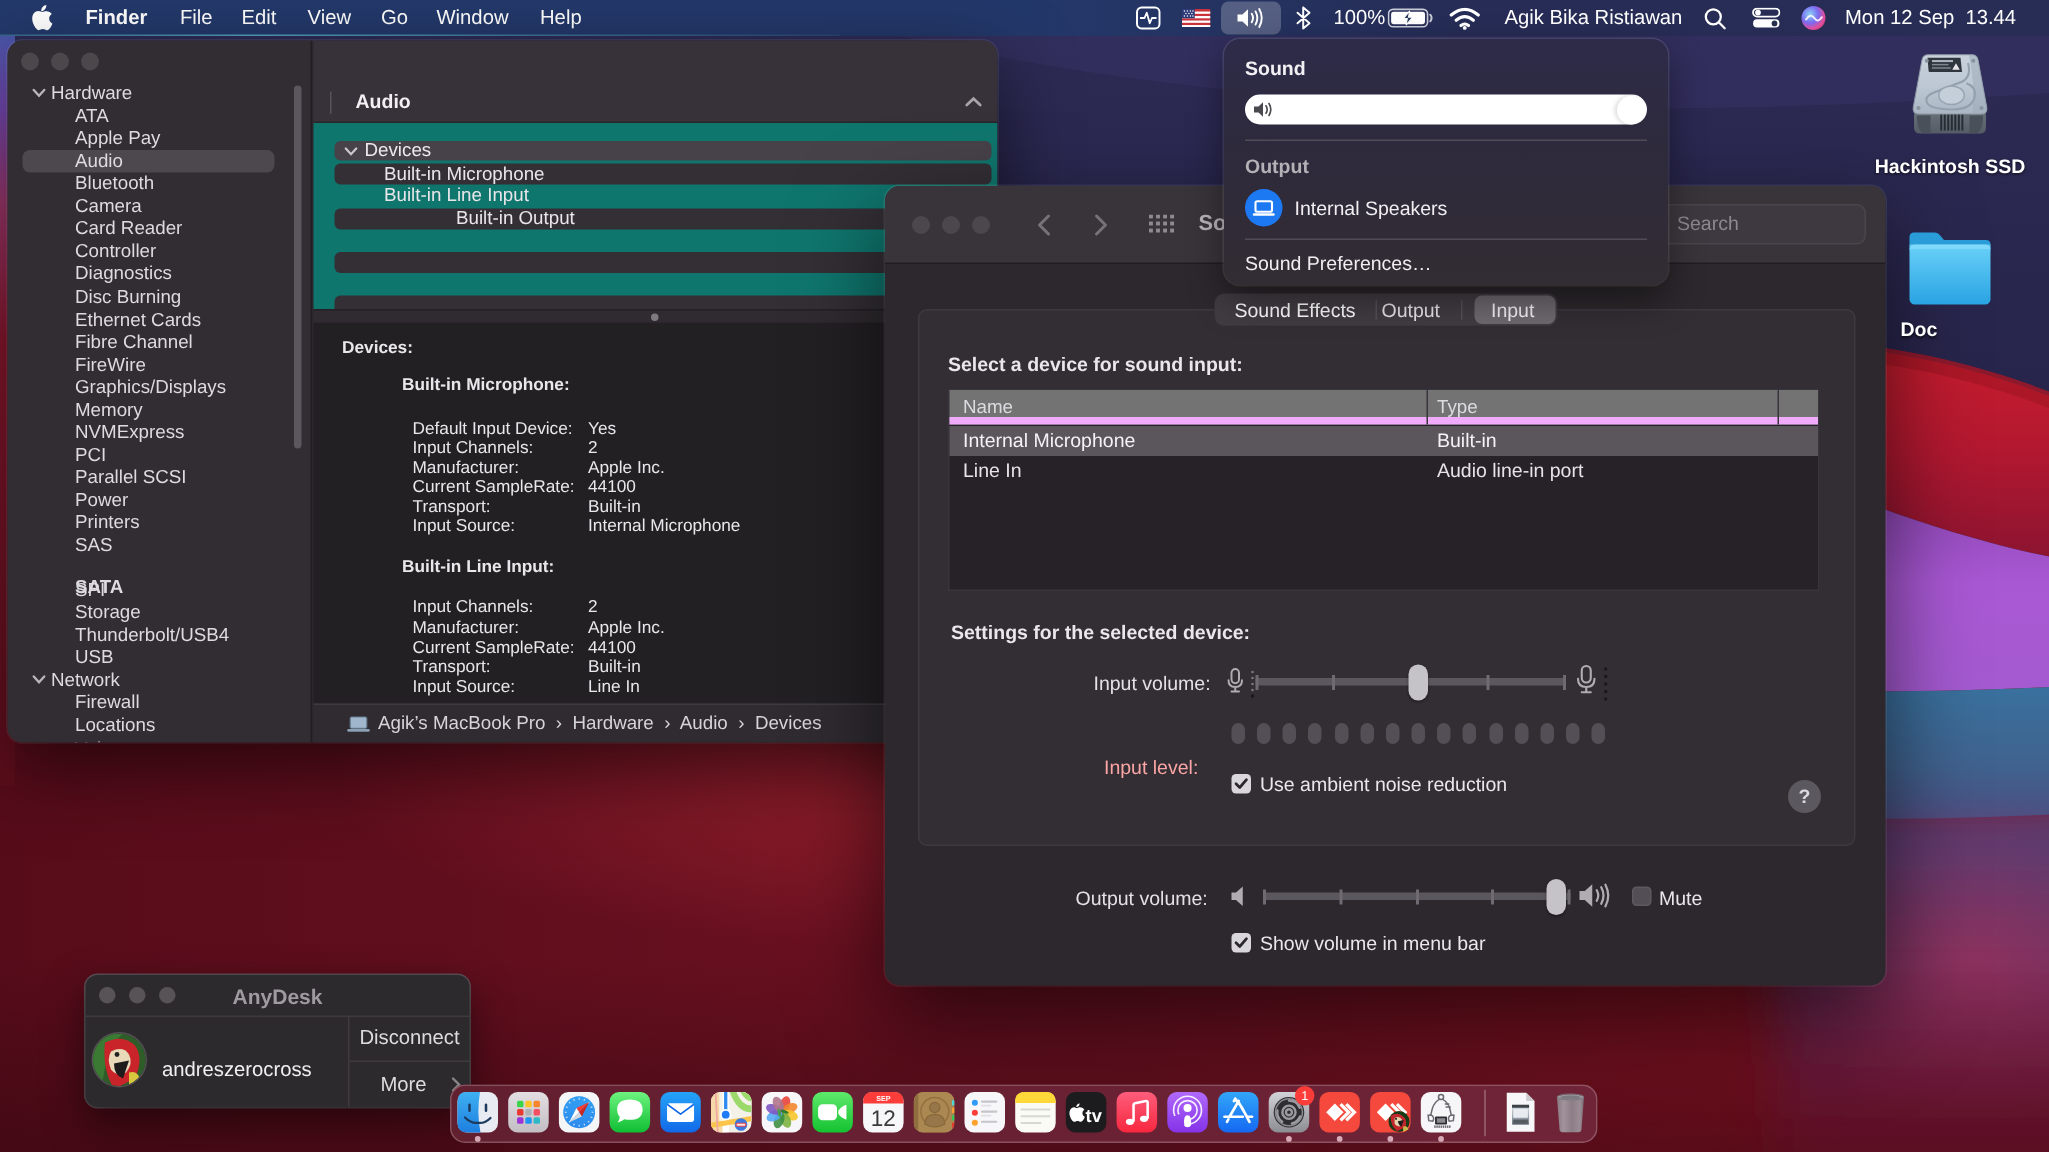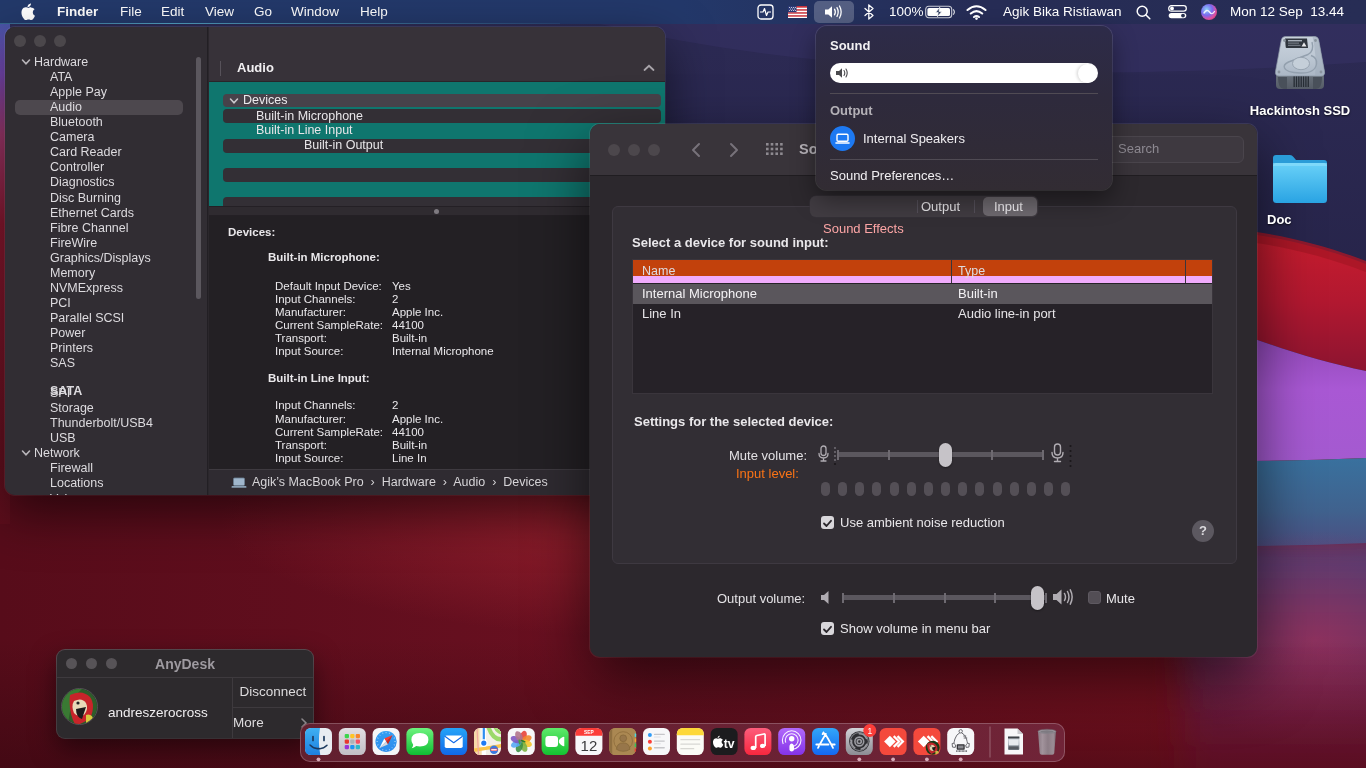--- a/index.html
+++ b/index.html
@@ -335,49 +335,49 @@
     <svg class="abs" style="left:8px;top:6px" width="14" height="14" viewBox="0 0 14 14">
         <circle cx="6" cy="6" r="4" stroke="#8d8991" stroke-width="1.4" fill="none"></circle>
         <path d="M9 9 L12.2 12.2" stroke="#8d8991" stroke-width="1.4" stroke-linecap="round"></path>
       </svg>
   </div>
 
   <div class="abs" style="left:22px;top:82px;width:625px;height:358px;border-radius:6px;background:#322e34;border:1px solid #3e3941;"></div>
 
   <div class="abs" style="left:220px;top:72px;width:228px;height:21px;border-radius:6px;background:#413c42;box-shadow:0 0 0 0.5px #37333a;">
     <div class="abs" style="left:173px;top:1px;width:54px;height:19px;border-radius:5px;background:#6e696f;"></div>
-    <span class="abs" style="left:13px;top:2.5px;color:#fca5a5;font-size:13px;margin-top:22px;">Sound Effects</span>
+    <span class="abs" style="left:13px;top:2.5px;color:#ffffff;font-size:13px;">Sound Effects</span>
     <span class="abs" style="left:111px;top:2.5px;color:#e8e6e9;font-size:13px;">Output</span>
     <span class="abs" style="left:184px;top:2.5px;color:#f4f2f5;font-size:13px;">Input</span>
     <div class="abs" style="left:107px;top:4px;width:1px;height:13px;background:#55505a;"></div>
     <div class="abs" style="left:164px;top:4px;width:1px;height:13px;background:#55505a;"></div>
   </div>
 
   <span class="abs" style="left:42px;top:111px;color:#e9e7ea;font-size:13px;font-weight:bold;">Select a device for sound input:</span>
 
   <div class="abs" style="left:42px;top:135px;width:581px;height:135px;background:#262228;border:1px solid #3a353c;">
-    <div class="abs" style="left:0;top:0;width:579px;height:23px;background:#c2410c;border-bottom:7px solid #f0abfc;">
+    <div class="abs" style="left:0;top:0;width:579px;height:23px;background:#737373;border-bottom:5px solid #f0abfc;">
       <span class="abs" style="left:9px;top:4px;color:#dddbe0;font-size:12.5px;">Name</span>
       <span class="abs" style="left:325px;top:4px;color:#dddbe0;font-size:12.5px;">Type</span>
       <div class="abs" style="left:318px;top:0;width:1px;height:23px;background:#3a353c;"></div>
       <div class="abs" style="left:552px;top:0;width:1px;height:23px;background:#3a353c;"></div>
     </div>
     <div class="abs" style="left:0;top:24px;width:579px;height:20px;background:#5a565c;">
       <span class="abs" style="left:9px;top:2px;color:#f4f2f5;font-size:13px;">Internal Microphone</span>
       <span class="abs" style="left:325px;top:2px;color:#f4f2f5;font-size:13px;">Built-in</span>
     </div>
     <div class="abs" style="left:0;top:44px;width:579px;height:20px;">
       <span class="abs" style="left:9px;top:2px;color:#e6e4e7;font-size:13px;">Line In</span>
       <span class="abs" style="left:325px;top:2px;color:#e6e4e7;font-size:13px;">Audio line-in port</span>
     </div>
   </div>
 
   <span class="abs" style="left:44px;top:290px;color:#e9e7ea;font-size:13px;font-weight:bold;">Settings for the selected device:</span>
 
-  <span class="abs" style="left:139px;top:324px;color:#e3e1e4;font-size:13px;">Mute volume:</span>
+  <span class="abs" style="left:139px;top:324px;color:#e3e1e4;font-size:13px;">Input volume:</span>
   <div class="abs" id="involrow">
       <svg class="abs" style="left:227px;top:321px" width="13" height="19" viewBox="0 0 13 19">
         <rect x="4" y="1" width="5" height="9.5" rx="2.5" fill="none" stroke="#b0acb2" stroke-width="1.3"></rect>
         <path d="M2 8.5 Q2 13 6.5 13 Q11 13 11 8.5 M6.5 13 L6.5 16 M4 16 L9 16" stroke="#b0acb2" stroke-width="1.3" fill="none" stroke-linecap="round"></path>
       </svg>
 <svg class="abs" style="left:243px;top:322px" width="4" height="20" viewBox="0 0 4 20">
         <circle cx="2" cy="2" r="0.9" fill="#7a757c"></circle>
         <circle cx="2" cy="6" r="0.9" fill="#7a757c"></circle>
         <circle cx="2" cy="10" r="0.9" fill="#7a757c"></circle>
         <circle cx="2" cy="14" r="0.9" fill="#7a757c"></circle>
@@ -396,21 +396,21 @@
       </svg>
       <div class="abs" style="left:247px;top:328.2px;width:207px;height:5px;border-radius:1px;background:#5b575e;"></div>
       <div class="abs" style="left:247.0px;top:325.7px;width:2px;height:10px;background:#6e6a71;"></div>
       <div class="abs" style="left:298.2px;top:325.7px;width:2px;height:10px;background:#6e6a71;"></div>
       <div class="abs" style="left:349.5px;top:325.7px;width:2px;height:10px;background:#6e6a71;"></div>
       <div class="abs" style="left:400.8px;top:325.7px;width:2px;height:10px;background:#6e6a71;"></div>
       <div class="abs" style="left:452.0px;top:325.7px;width:2px;height:10px;background:#6e6a71;"></div>
       <div class="abs" style="left:349.2px;top:318.7px;width:13px;height:24px;border-radius:6.5px;background:#c6c3c8;box-shadow:0 1px 2px rgba(0,0,0,0.4);"></div>
     </div>
 
-  <span class="abs" style="left:146px;top:342px;color:#f97316;font-size:13px;">Input level:</span>
+  <span class="abs" style="left:146px;top:380px;color:#fca5a5;font-size:13px;">Input level:</span>
   <div class="abs" id="levelrow" style="left:231px;top:357.5px;width:260px;height:15px;">
       <div class="abs" style="left:0.0px;top:0;width:9px;height:14.5px;border-radius:4.5px;background:#544f56;"></div>
       <div class="abs" style="left:17.1px;top:0;width:9px;height:14.5px;border-radius:4.5px;background:#544f56;"></div>
       <div class="abs" style="left:34.3px;top:0;width:9px;height:14.5px;border-radius:4.5px;background:#544f56;"></div>
       <div class="abs" style="left:51.4px;top:0;width:9px;height:14.5px;border-radius:4.5px;background:#544f56;"></div>
       <div class="abs" style="left:68.6px;top:0;width:9px;height:14.5px;border-radius:4.5px;background:#544f56;"></div>
       <div class="abs" style="left:85.8px;top:0;width:9px;height:14.5px;border-radius:4.5px;background:#544f56;"></div>
       <div class="abs" style="left:102.9px;top:0;width:9px;height:14.5px;border-radius:4.5px;background:#544f56;"></div>
       <div class="abs" style="left:120.0px;top:0;width:9px;height:14.5px;border-radius:4.5px;background:#544f56;"></div>
       <div class="abs" style="left:137.2px;top:0;width:9px;height:14.5px;border-radius:4.5px;background:#544f56;"></div>
@@ -497,21 +497,21 @@
       <path d="M8 6 Q20 0 28 8 Q34 16 28 30 L14 37 Q6 24 8 6 Z" fill="#c8242a"></path>
       <path d="M12 12 Q20 8 24 14 Q27 20 22 26 Q16 29 12 24 Q9 17 12 12 Z" fill="#e8d9b8"></path>
       <path d="M14 20 L24 18 L20 30 Q14 28 14 20 Z" fill="#1d1b1c"></path>
       <circle cx="16" cy="14" r="1.6" fill="#222"></circle>
       <path d="M24 26 Q30 24 32 32 L24 37 Z" fill="#d8c840"></path>
     </svg>
   </div>
   <span class="abs" style="left:51px;top:55px;color:#f0eef0;font-size:13.5px;">andreszerocross</span>
   <span class="abs" style="left:176px;top:27px;width:80px;height:30px;text-align:center;color:#dddbdd;font-size:13.5px;"><span style="line-height:30px;">Disconnect</span></span>
   <div class="abs" style="left:176px;top:57px;width:80px;height:1px;background:#3e3a3e;"></div>
-  <span class="abs" style="left:176px;top:58px;width:72px;height:30px;color:#dddbdd;font-size:13.5px;"><span style="line-height:30px;">More</span></span>
+  <span class="abs" style="left:176px;top:58px;width:72px;height:30px;text-align:center;color:#dddbdd;font-size:13.5px;"><span style="line-height:30px;">More</span></span>
   <svg class="abs" style="left:243px;top:67px" width="8" height="12" viewBox="0 0 8 12">
       <path d="M2 2 L6 6 L2 10" stroke="#8a868a" stroke-width="1.6" fill="none" stroke-linecap="round"></path>
     </svg>
 </div>
 
 <div class="abs" id="hdd" style="left:1267px;top:30px;width:66px;height:90px;">
   <svg class="abs" style="left:4px;top:3px" width="58" height="60" viewBox="0 0 58 60">
       <defs>
         <linearGradient id="ghdd" x1="0" y1="0" x2="0" y2="1">
           <stop offset="0" stop-color="#c9d2dc"></stop>

